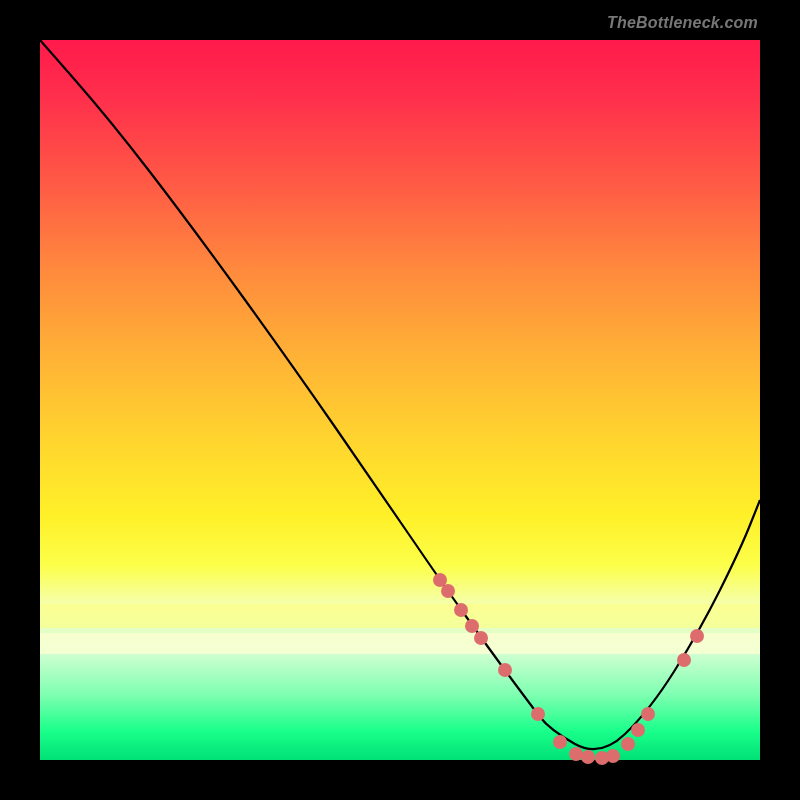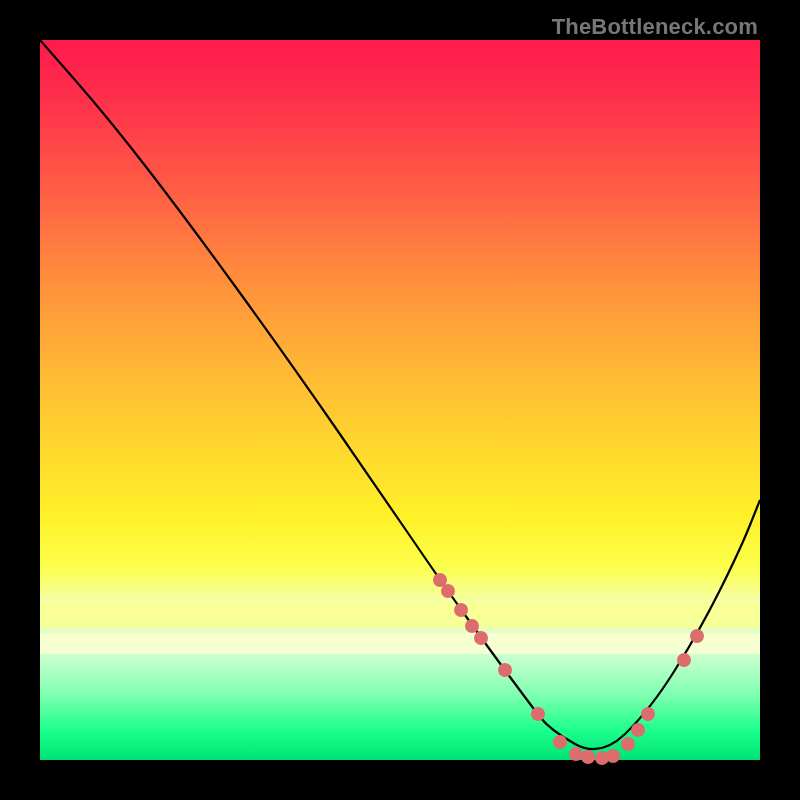--- a/index.html
+++ b/index.html
@@ -53,24 +53,25 @@
   .band-pale {
     top: 82.3%;
     height: 3%;
     background: rgba(255,255,210,0.75);
   }
   .watermark {
     position: absolute;
     top: 14px;
     right: 42px;
     color: #777;
-    font-size: 22px;
+    font-size: 16px;
     font-weight: 600;
     letter-spacing: 0.2px;
     user-select: none;
+    font-style: italic;
   }
   svg.curve {
     position: absolute;
     left: 0;
     top: 0;
     width: 100%;
     height: 100%;
     overflow: visible;
   }
 </style>

